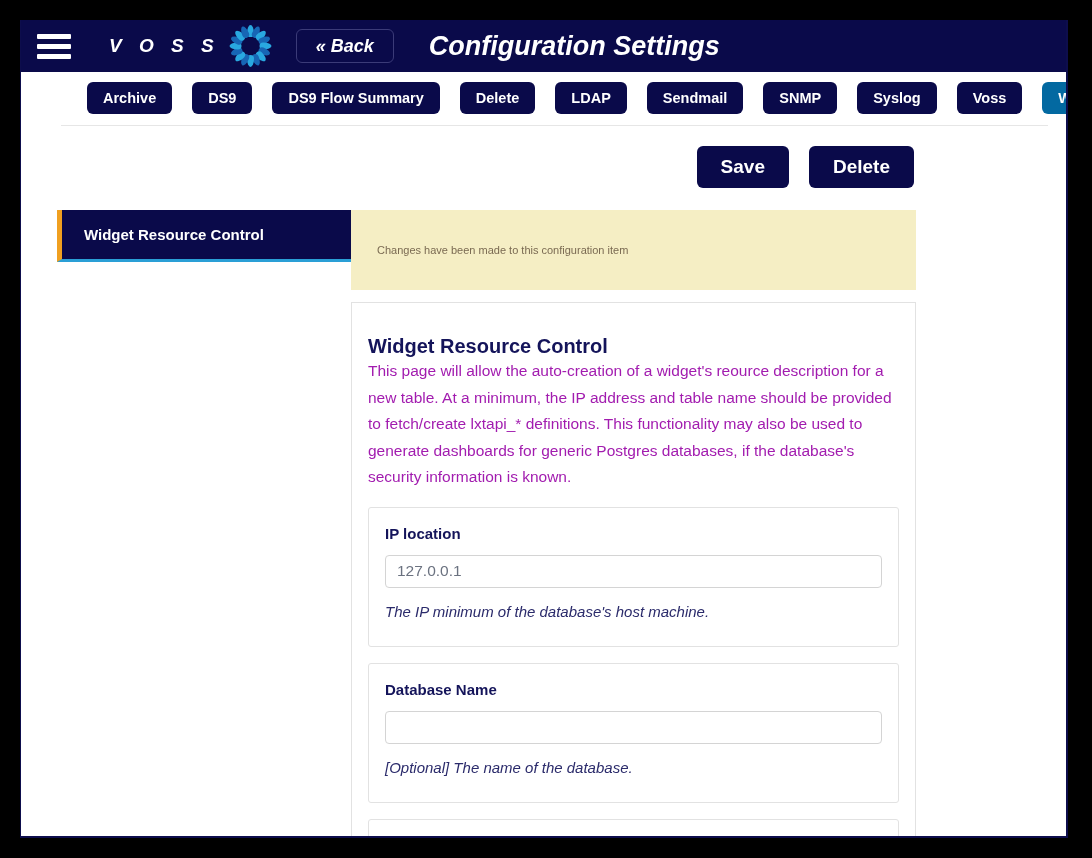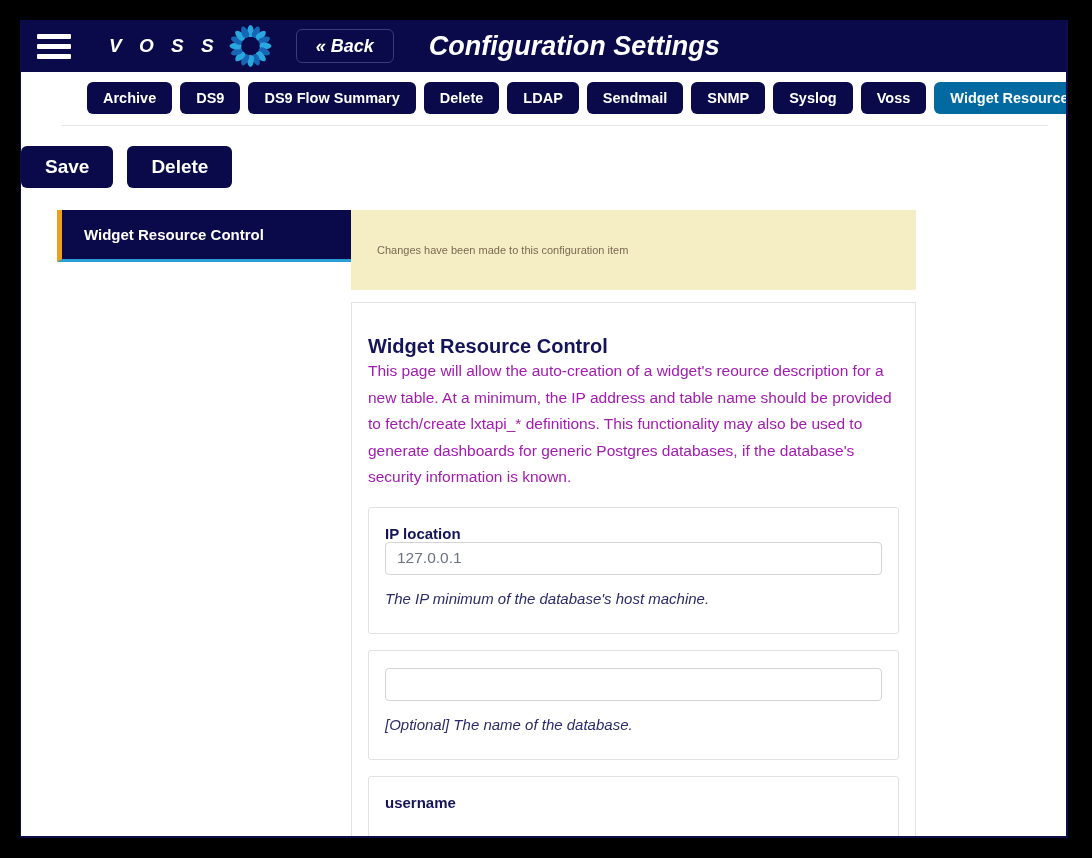--- a/index.html
+++ b/index.html
@@ -112,21 +112,21 @@
     font-weight: bold;
     white-space: nowrap;
   }
 
   
   #tab-strip {
     background: #ffffff;
     padding: 10px 0 11px 66px;
     display: flex;
     align-items: center;
-    gap: 8px;
+    gap: 20px;
   }
 
   .tab-button {
     height: 32px;
     padding: 0 16px;
     display: flex;
     align-items: center;
     justify-content: center;
     background: #0a0a4a;
     color: #ffffff;
@@ -144,23 +144,24 @@
 
   #tab-divider {
     height: 1px;
     background: #e6e6e6;
     margin: 0 18px 0 40px;
   }
 
   
   #action-row {
     display: flex;
-    justify-content: flex-start;
-    gap: 14px;
+    justify-content: flex-end;
+    gap: 20px;
     padding: 20px 152px 0 0;
+    margin-left: 34px;
   }
   .action-button {
     height: 42px;
     padding: 0 24px;
     background: #0a0a4a;
     color: #ffffff;
     font-size: 19px;
     font-weight: bold;
     border: none;
     border-radius: 6px;
@@ -236,20 +237,21 @@
   .field-label {
     color: #14145a;
     font-size: 15px;
     font-weight: bold;
   }
 
   .field-input {
     display: block;
     width: 100%;
     height: 33px;
+    margin-top: 13px;
     padding: 0 11px;
     font-size: 15.5px;
     font-family: inherit;
     color: #333333;
     border: 1px solid #d4d4d4;
     border-radius: 4px;
     background: #ffffff;
     outline: none;
   }
   .field-input::placeholder { color: #6b7280; opacity: 1; }
@@ -332,20 +334,21 @@
       <div id="config-card">
         <div id="config-heading">Widget Resource Control</div>
         <div id="config-description">This page will allow the auto-creation of a widget's reource description for a new table. At a minimum, the IP address and table name should be provided to fetch/create lxtapi_* definitions. This functionality may also be used to generate dashboards for generic Postgres databases, if the database's security information is known.</div>
         <div id="field-list">
             <div class="field-card">
               <div class="field-label">IP location</div>
               <input type="text" class="field-input" placeholder="127.0.0.1" style="">
               <div class="field-hint">The IP minimum of the database's host machine.</div>
             </div>
             <div class="field-card">
+              <div class="field-label">Database Name</div>
               <input type="text" class="field-input" placeholder="" style="">
               <div class="field-hint">[Optional] The name of the database.</div>
             </div>
             <div class="field-card">
               <div class="field-label">username</div>
             </div>
           </div>
       </div>
 
     </div>

